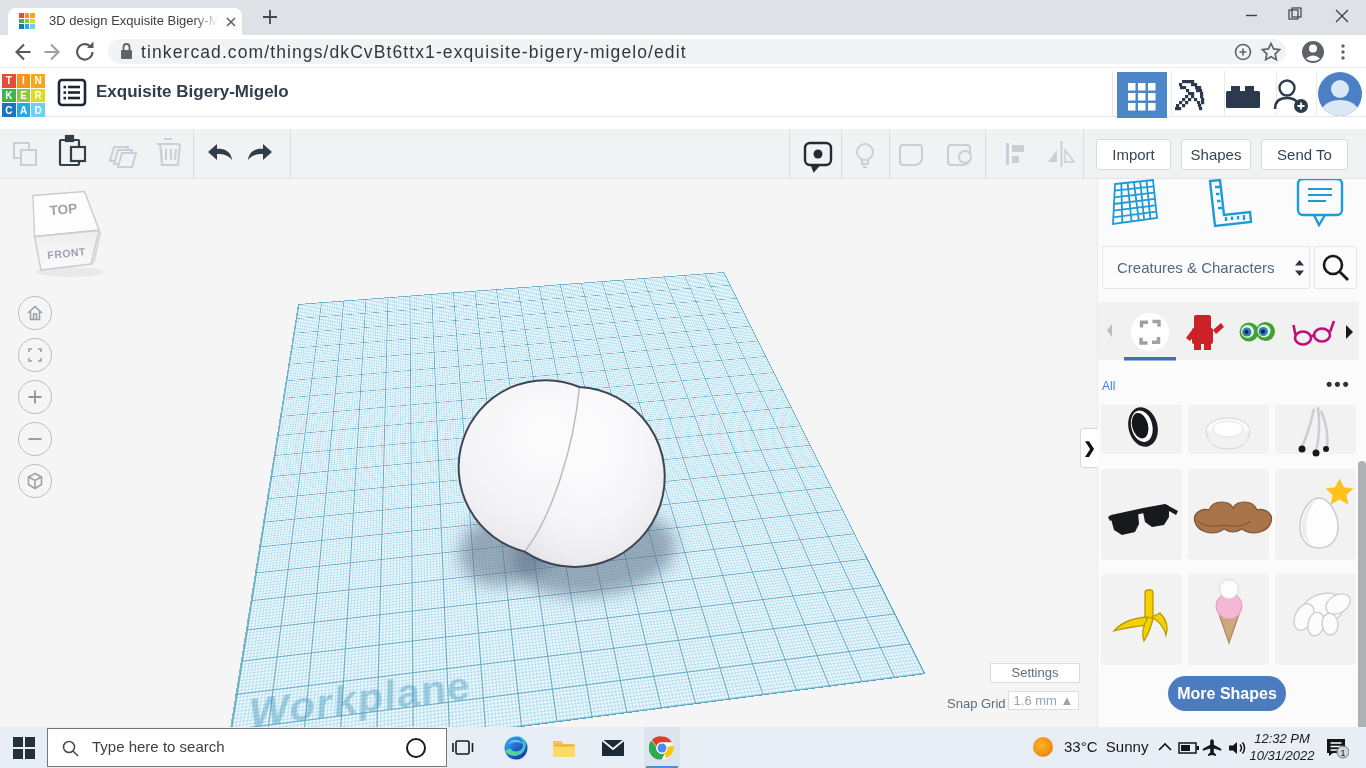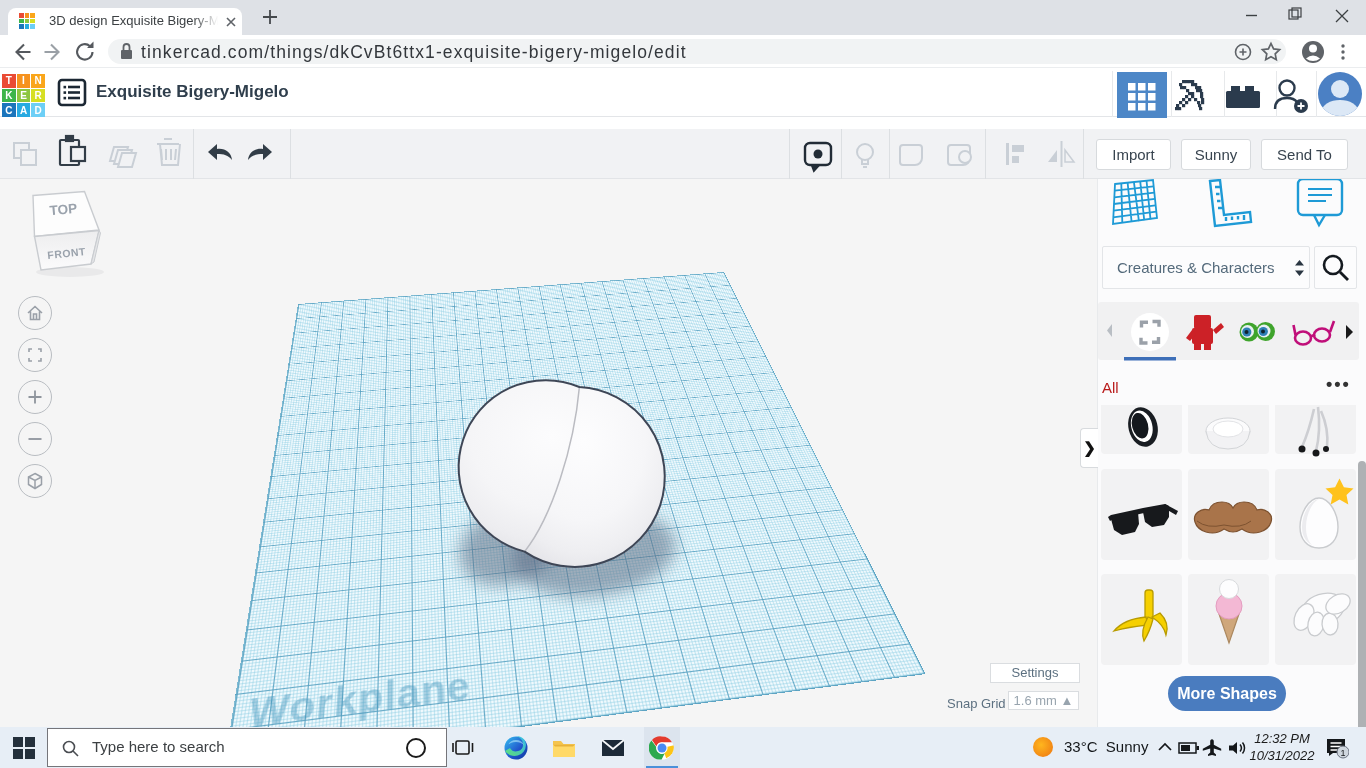--- a/index.html
+++ b/index.html
@@ -46,21 +46,21 @@
 #settingsbtn { position:absolute; left:990px; top:496px; width:90px; height:20px; background:#fff; border:1px solid #dadde0; color:#5c7080; font-size:13px; text-align:center; line-height:18px; }
 #snapgrid { position:absolute; left:947px; top:529px; font-size:13px; color:#5c7080; }
 #snapdd { position:absolute; left:1008px; top:524px; width:71px; height:19px; background:#fff; border:1px solid #dadde0; font-size:13px; color:#98a4ae; text-align:center; line-height:17px; }
 
 
 #panel { position:absolute; left:1097px; top:167px; width:269px; height:560px; background:#fbfbfc; border-left:1px solid #e8eaec; }
 #dropdown { position:absolute; left:4px; top:79px; width:208px; height:43px; background:#fcfcfd; border:1px solid #e3e5e8; border-radius:2px; }
 #dropdown span { position:absolute; left:14px; top:12px; font-size:15px; color:#546a7b; }
 #searchbtn { position:absolute; left:216px; top:79px; width:43px; height:43px; background:#fcfcfd; border:1px solid #e3e5e8; border-radius:2px; }
 #scroller { position:absolute; left:0px; top:135px; width:261px; height:58px; background:#f1f1f2; border-radius:3px; }
-#allrow { position:absolute; left:4px; top:212px; font-size:15px; color:#b91c1c; }
+#allrow { position:absolute; left:4px; top:212px; font-size:12px; color:#3b82f6; }
 #dots { position:absolute; left:228px; top:207px; font-size:18px; color:#333; letter-spacing:2px; font-weight:bold; }
 .tile { position:absolute; width:81px; height:91px; background:#f2f2f3; border-radius:4px; }
 #moreshapes { position:absolute; left:70px; top:509px; width:118px; height:35px; background:#4a7cbf; border-radius:18px; color:#fff; font-size:16px; font-weight:bold; text-align:center; line-height:35px; }
 #pscroll { position:absolute; left:260px; top:294px; width:8px; height:266px; background:#aeb1b4; border-radius:4px 4px 0 0; }
 #tilescroll { position:absolute; left:0; top:238px; width:269px; height:262px; overflow:hidden; }
 #collapse { position:absolute; left:-18px; top:261px; width:18px; height:40px; background:#fff; border:1px solid #d8dbde; border-right:none; border-radius:4px 0 0 4px; font-size:15px; color:#111; text-align:center; line-height:38px; font-weight:bold; }
 
 
 #taskbar { position:absolute; left:0; top:727px; width:1366px; height:41px; background:#e7eef6; }
 #tsearch { position:absolute; left:47px; top:1px; width:400px; height:39px; background:#fff; border:1px solid #75757a; font-size:15px; color:#3c4043; }
@@ -557,21 +557,21 @@
         <rect x="1012" y="27" width="7" height="7"></rect>
       </g>
 
       <g fill="#c9cfd6">
         <path d="M1048 33 l9 -12 v12 z"></path>
         <path d="M1074 33 l-9 -12 v12 z" fill="none" stroke="#c9cfd6" stroke-width="1.5"></path>
         <rect x="1060.5" y="12" width="2" height="26"></rect>
       </g>
     </svg>
     <div class="wbtn" style="left:1096px; width:75px;">Import</div>
-    <div class="wbtn" style="left:1181px; width:70px;">Sunny</div>
+    <div class="wbtn" style="left:1181px; width:70px;">Shapes</div>
     <div class="wbtn" style="left:1261px; width:87px;">Send To</div>
   </div>
 
   <div id="taskbar">
     <svg width="22" height="22" style="position:absolute;left:13px;top:10px">
       <g fill="#24303c">
         <rect x="0" y="0" width="10" height="10"></rect>
           <rect x="12" y="0" width="10" height="10"></rect>
         <rect x="0" y="12" width="10" height="10"></rect>
           <rect x="12" y="12" width="10" height="10"></rect>

